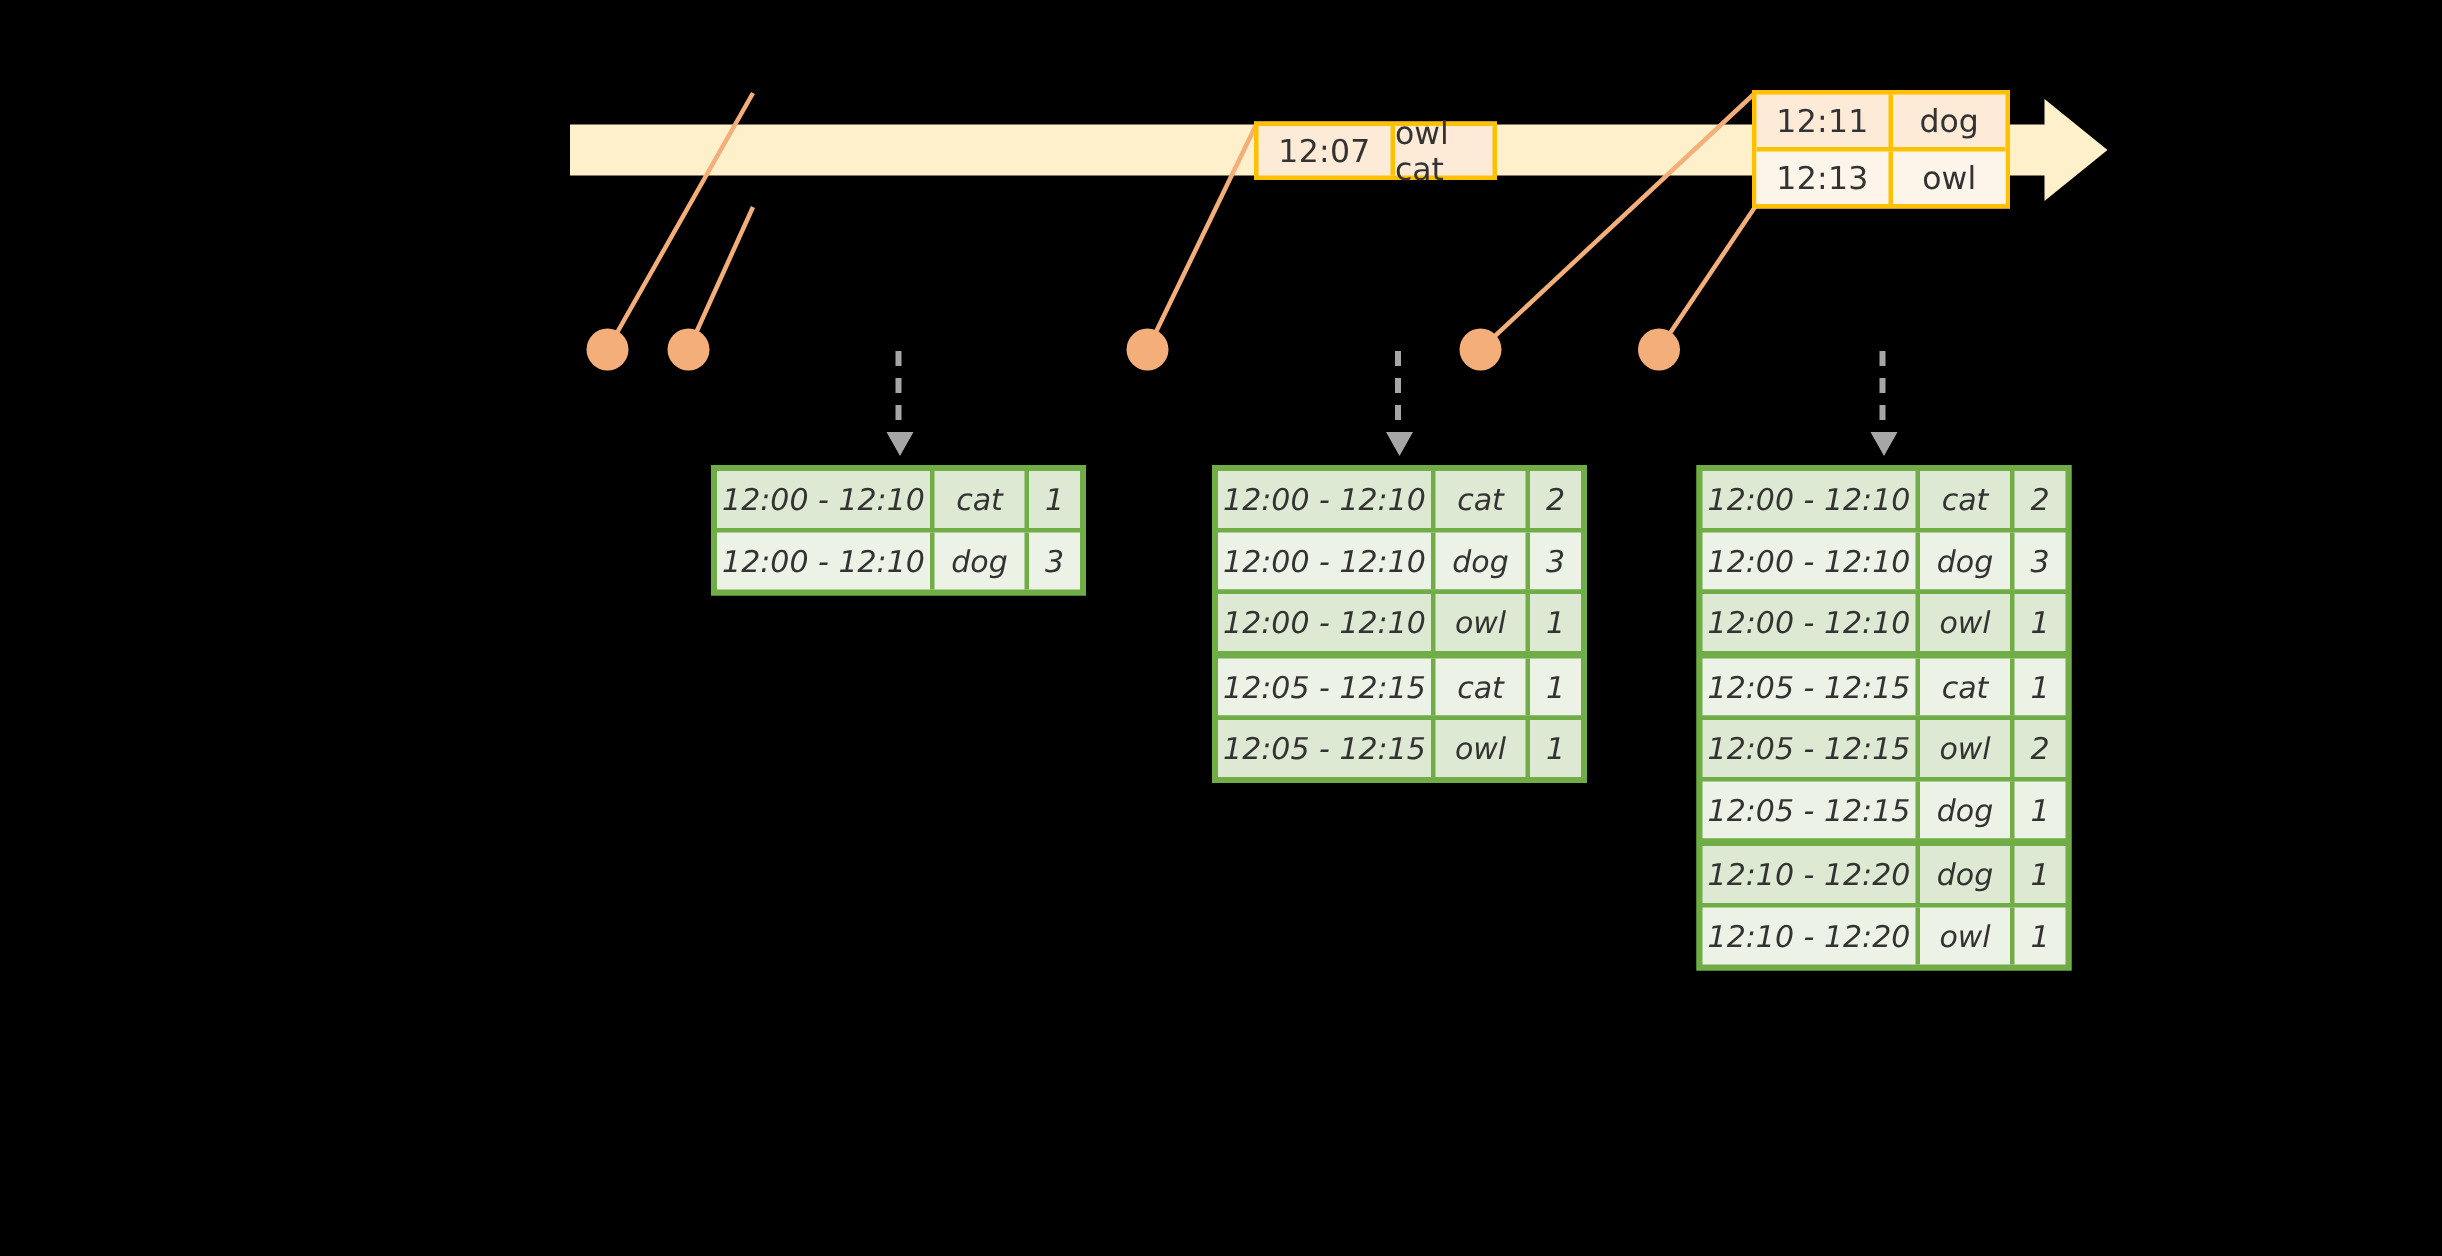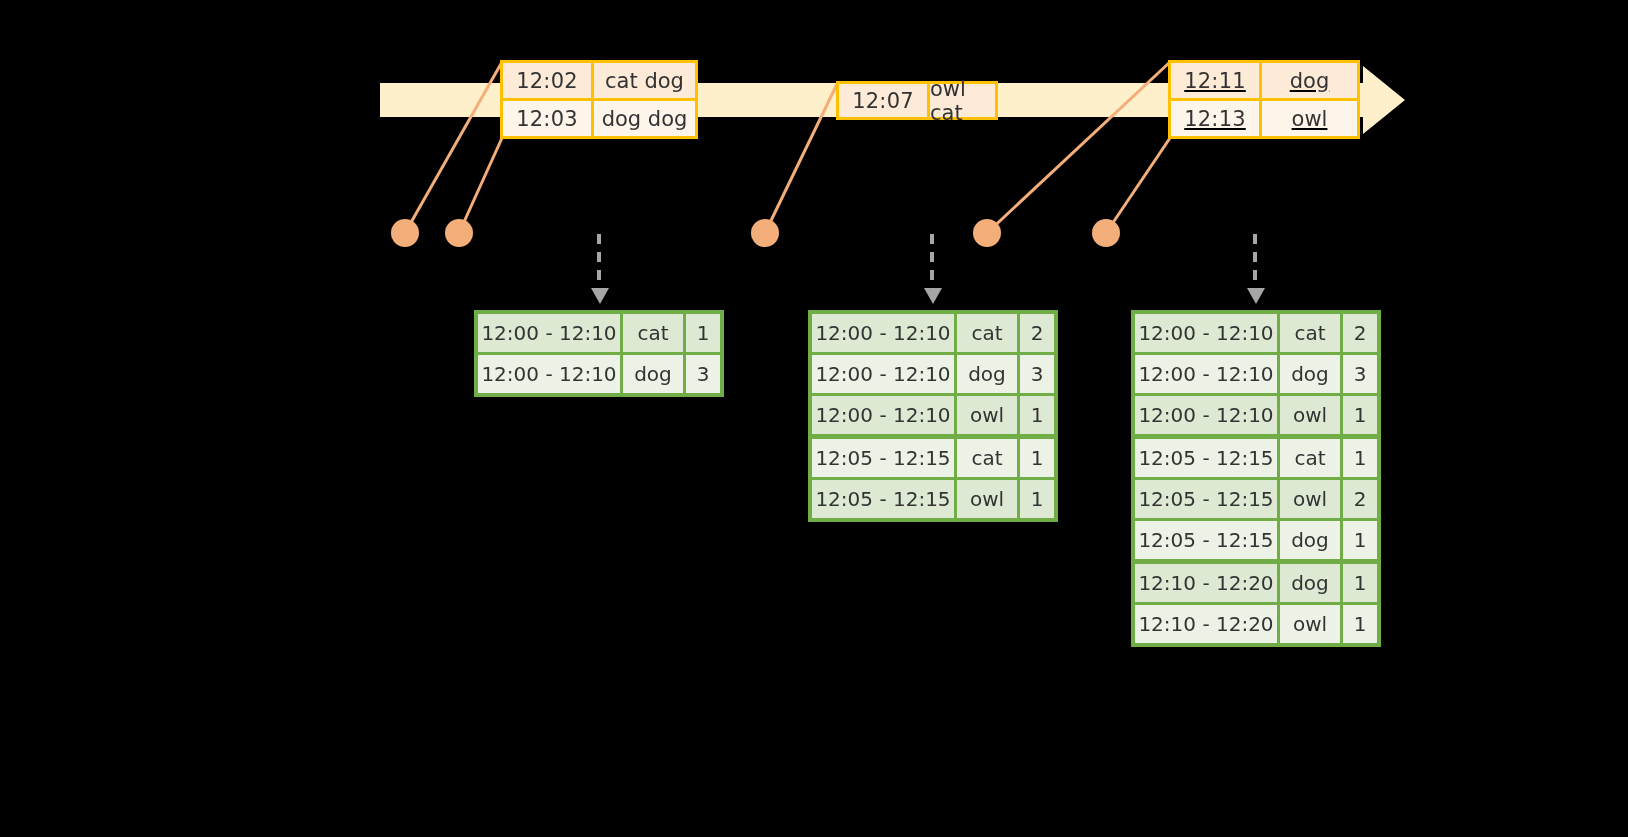--- a/index.html
+++ b/index.html
@@ -27,21 +27,21 @@
              font-size:21px;color:#333;}
 
   
   .conn{position:absolute;left:0;top:0;width:1628px;height:837px;pointer-events:none;}
   .dot{position:absolute;width:28px;height:28px;border-radius:50%;
        background:#F3AE79;}
 
   
   .gtbl{position:absolute;border:4px solid #70AD47;box-sizing:border-box;
         background:#70AD47;display:flex;flex-direction:column;}
-  .grow{display:flex;height:38px;}
+  .grow{display:flex;height:38px;font-style:italic;}
   .grow.even{background:#DDE9D2;}
   .grow.odd{background:#EDF2E7;}
   .gc-win{display:flex;align-items:center;justify-content:center;
           font-size:20px;color:#333;}
   .gc-word{display:flex;align-items:center;justify-content:center;
            font-size:20px;color:#333;}
   .gc-cnt{display:flex;align-items:center;justify-content:center;
           font-size:20px;color:#333;}
   .gsep-v{width:3px;background:#70AD47;}
   .gsep-h{height:3px;background:#70AD47;}
@@ -72,39 +72,29 @@
     <line x1="987" y1="233" x2="1170" y2="62" stroke="#F3AE79" stroke-width="3"></line>
     <line x1="1106" y1="233" x2="1170" y2="138" stroke="#F3AE79" stroke-width="3"></line>
   </svg>
 
   <div class="dot" style="left:391px;top:219px;"></div>
   <div class="dot" style="left:445px;top:219px;"></div>
   <div class="dot" style="left:751px;top:219px;"></div>
   <div class="dot" style="left:973px;top:219px;"></div>
   <div class="dot" style="left:1092px;top:219px;"></div>
 
-  <div class="evt" style="left:500px;top:60px;width:198px;height:79px;">
-    <div class="evt-row">
-      <div class="evt-time">12:02</div>
-      <div class="evt-words">cat dog</div>
-    </div>
-    <div class="evt-row alt">
-      <div class="evt-time">12:03</div>
-      <div class="evt-words">dog dog</div>
-    </div>
-  </div>
 
   <div class="evt" style="left:836px;top:81px;width:162px;height:39px;">
     <div class="evt-row">
       <div class="evt-time">12:07</div>
       <div class="evt-words">owl cat</div>
     </div>
   </div>
 
-  <div class="evt" style="left:1168px;top:60px;width:192px;height:79px;text-decoration:underline;">
+  <div class="evt" style="left:1168px;top:60px;width:172px;height:79px;">
     <div class="evt-row">
       <div class="evt-time">12:11</div>
       <div class="evt-words">dog</div>
     </div>
     <div class="evt-row alt">
       <div class="evt-time">12:13</div>
       <div class="evt-words">owl</div>
     </div>
   </div>
 

